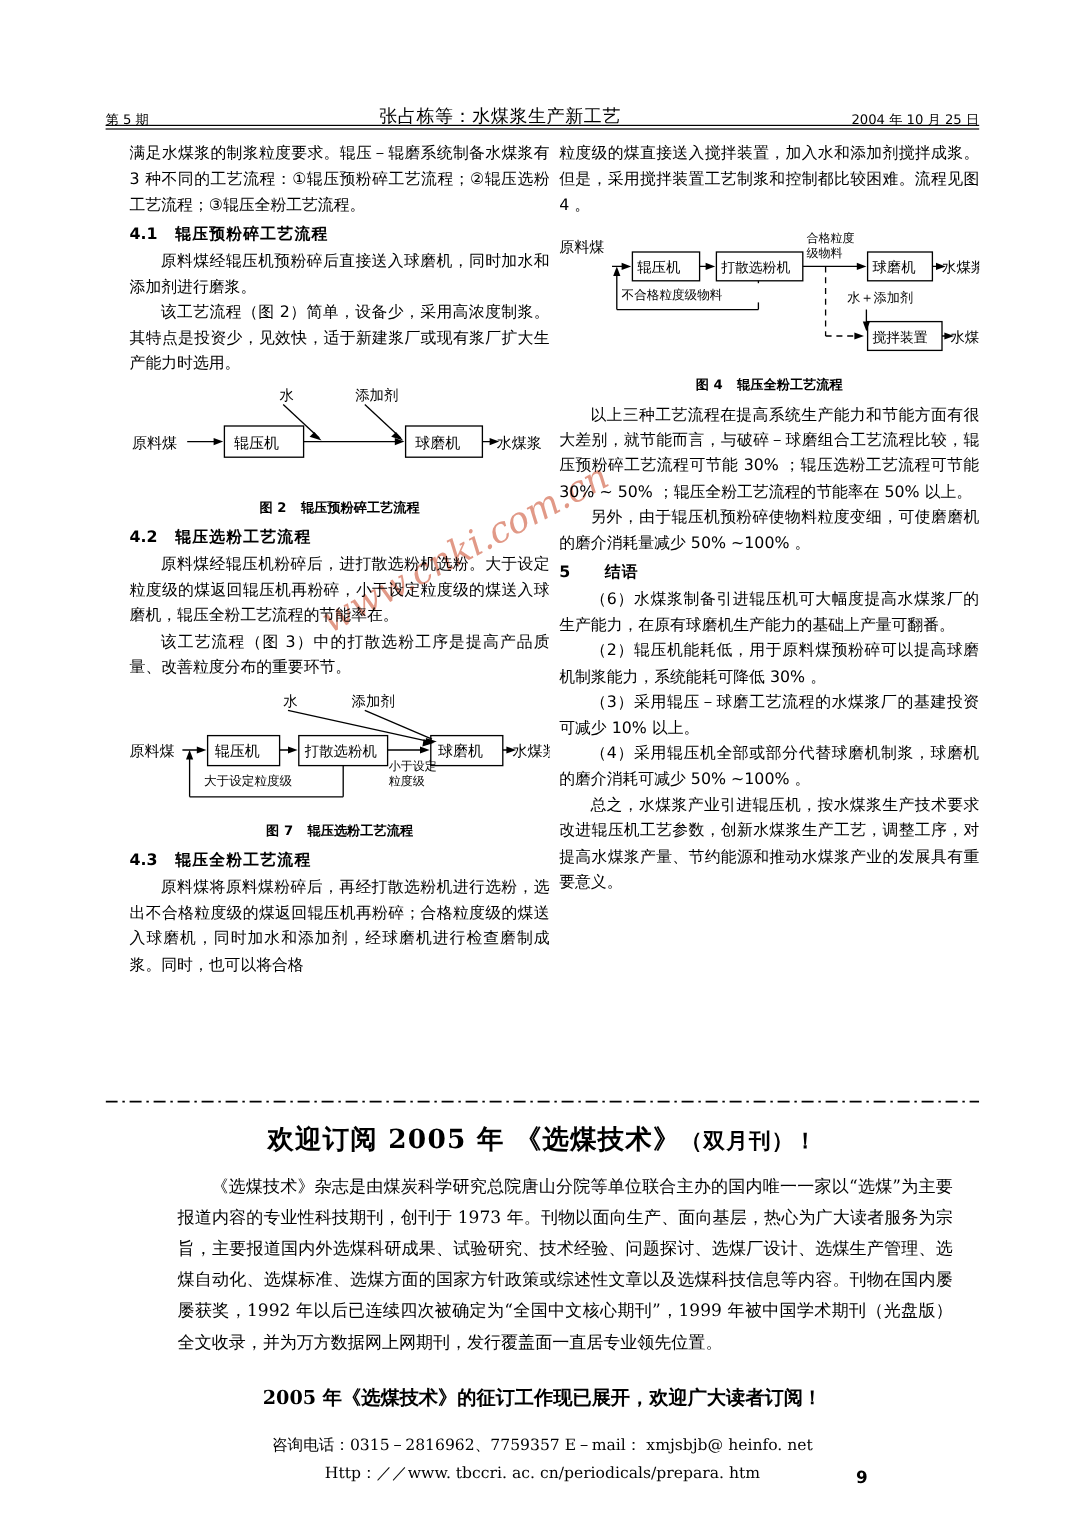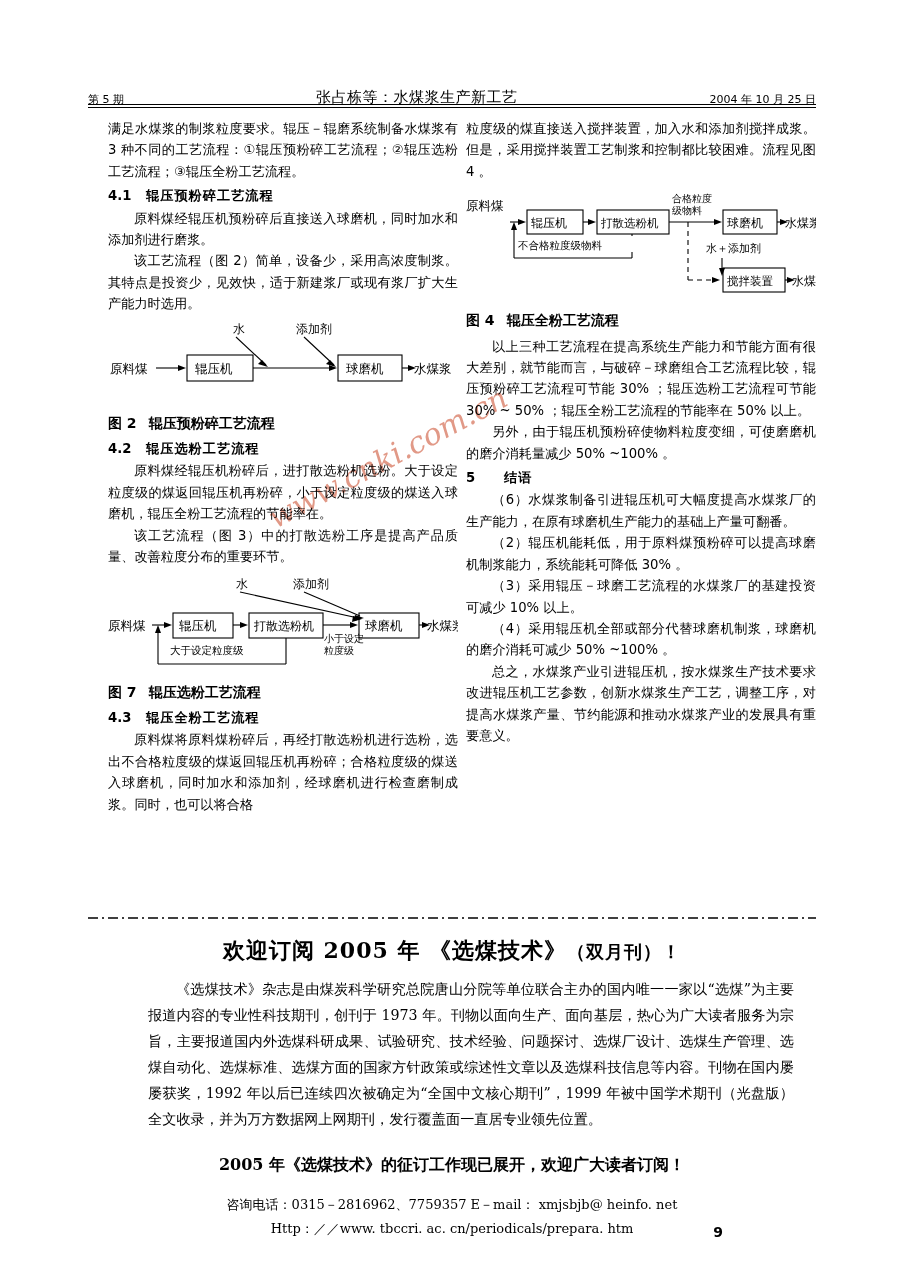--- a/index.html
+++ b/index.html
@@ -38,21 +38,21 @@
   .col.right { left:466px; }
   p { margin:0; }
   .ind { text-indent:26px; }
   .sec {
     font-weight:bold; margin-top:3px; margin-bottom:1px;
     font-size:13.2px;
   }
   .sec .num { display:inline-block; min-width:34px; }
   .sec .t { margin-left:4px; letter-spacing:1px;}
   .caption {
-    font-weight:bold; font-size:14px;
+    text-align:center; font-weight:bold; font-size:11px;
     margin:4px 0 4px 0;
   }
   .caption .lbl { margin-right:12px; }
   
   .fig { position:relative; margin:6px 0 0 0; }
   .fig svg { display:block; }
   
   .watermark {
     position:absolute; left:255px; top:440px;
     transform:rotate(-28deg);

